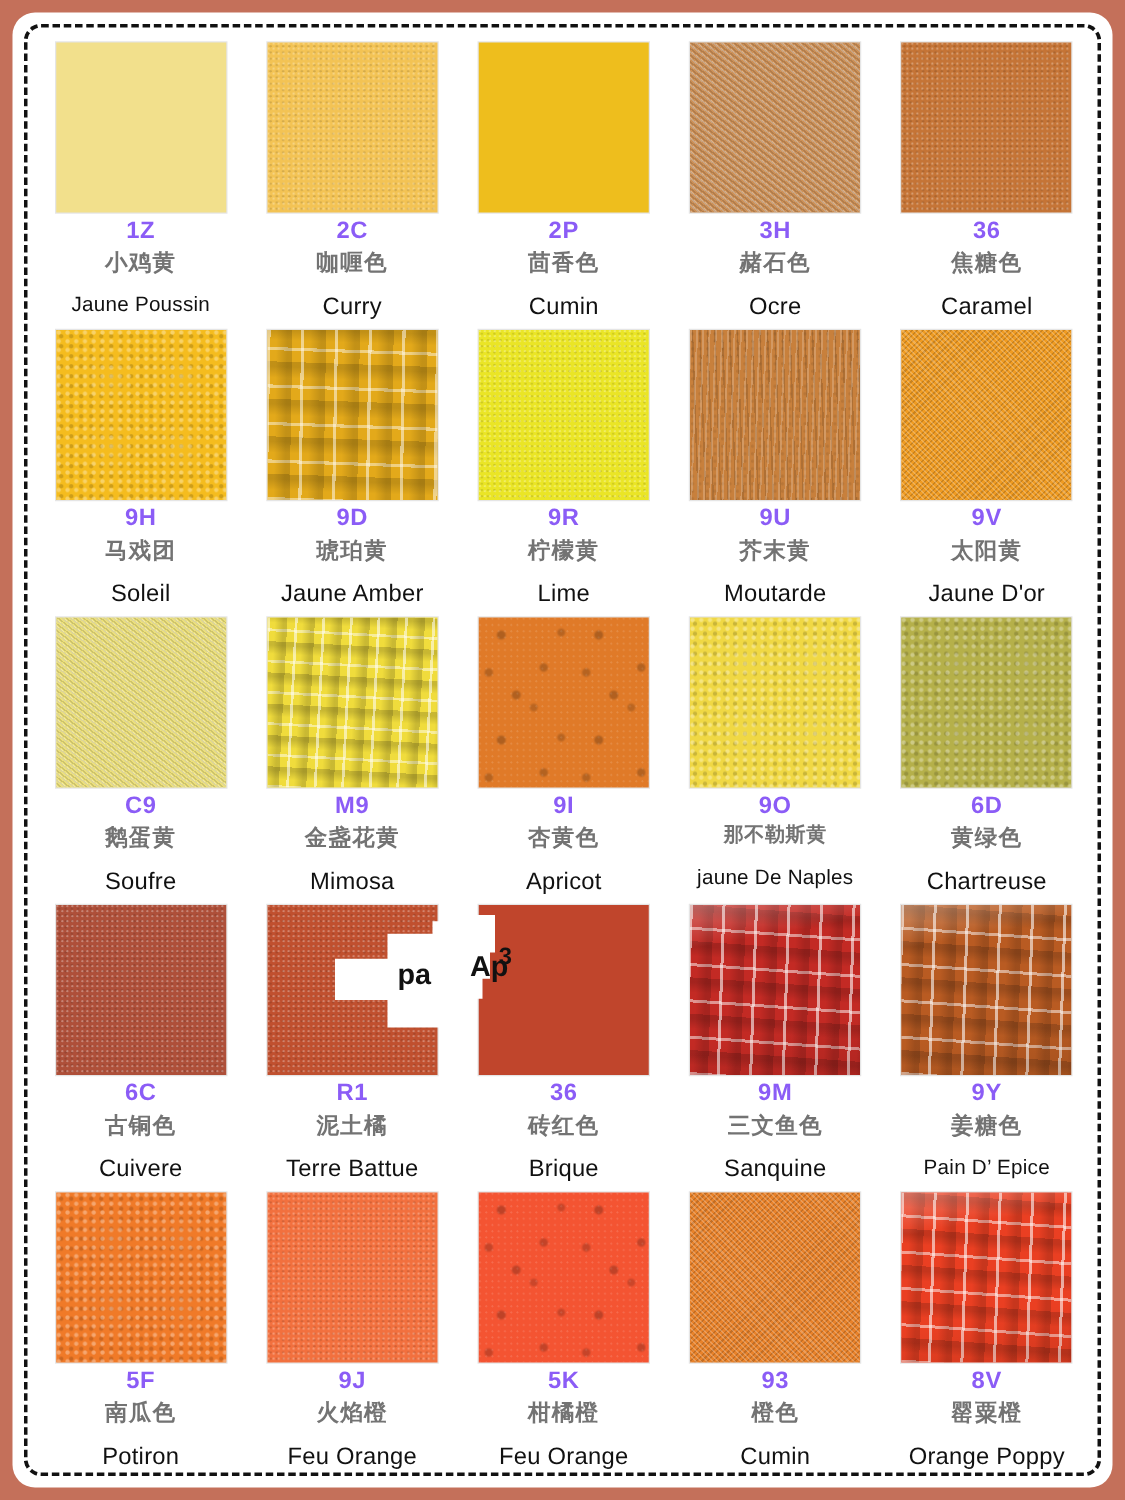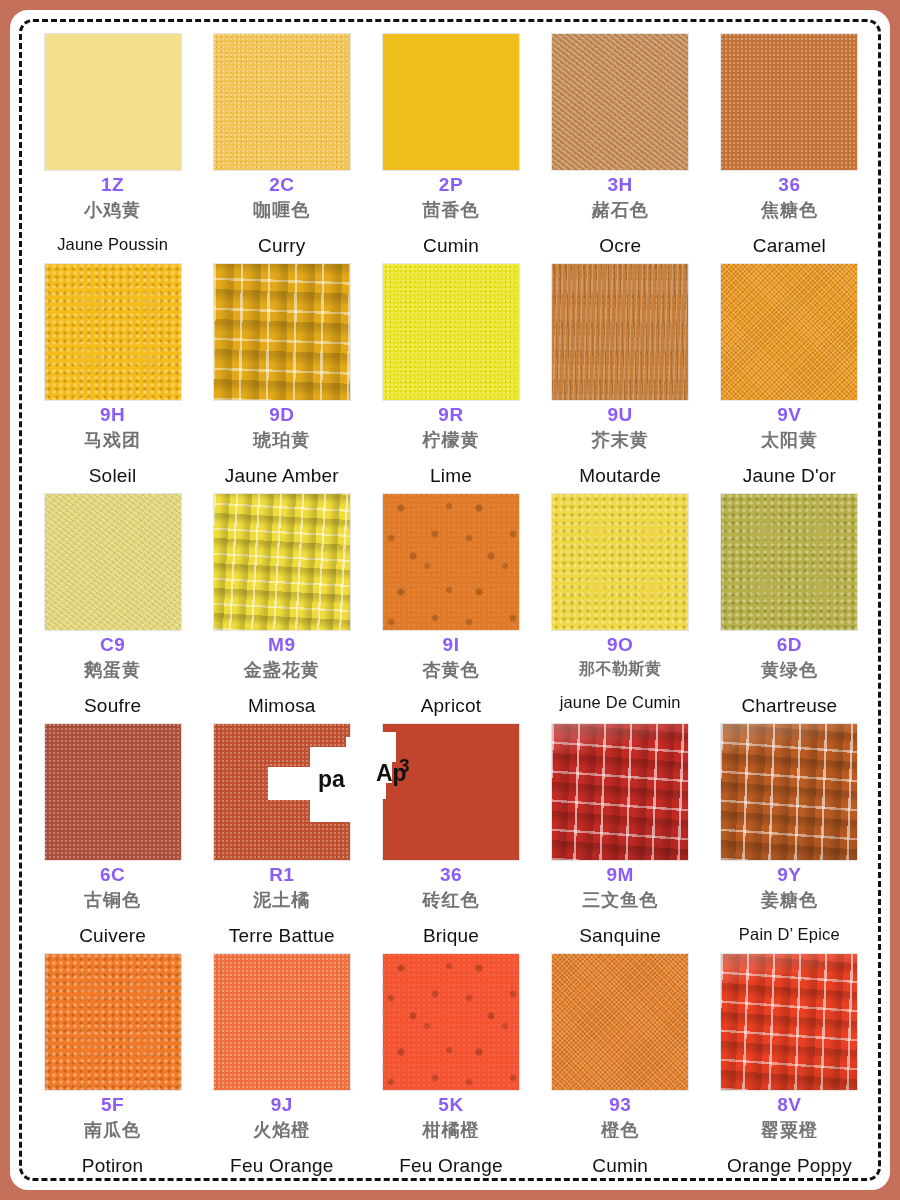--- a/index.html
+++ b/index.html
@@ -342,21 +342,21 @@
           <div class="fr">Apricot</div>
         </div>
       </div>
       <div class="cell">
         <div class="swatch" style="background: rgb(240, 216, 68);">
           <div class="tex t-pebble-coarse"></div>
         </div>
         <div class="labels">
           <div class="code">9O</div>
           <div class="cn small">那不勒斯黄</div>
-          <div class="fr small">jaune De Cumin</div>
+          <div class="fr small">jaune De Naples</div>
         </div>
       </div>
       <div class="cell">
         <div class="swatch" style="background: rgb(181, 176, 74);">
           <div class="tex t-pebble-coarse"></div>
         </div>
         <div class="labels">
           <div class="code">6D</div>
           <div class="cn">黄绿色</div>
           <div class="fr">Chartreuse</div>

